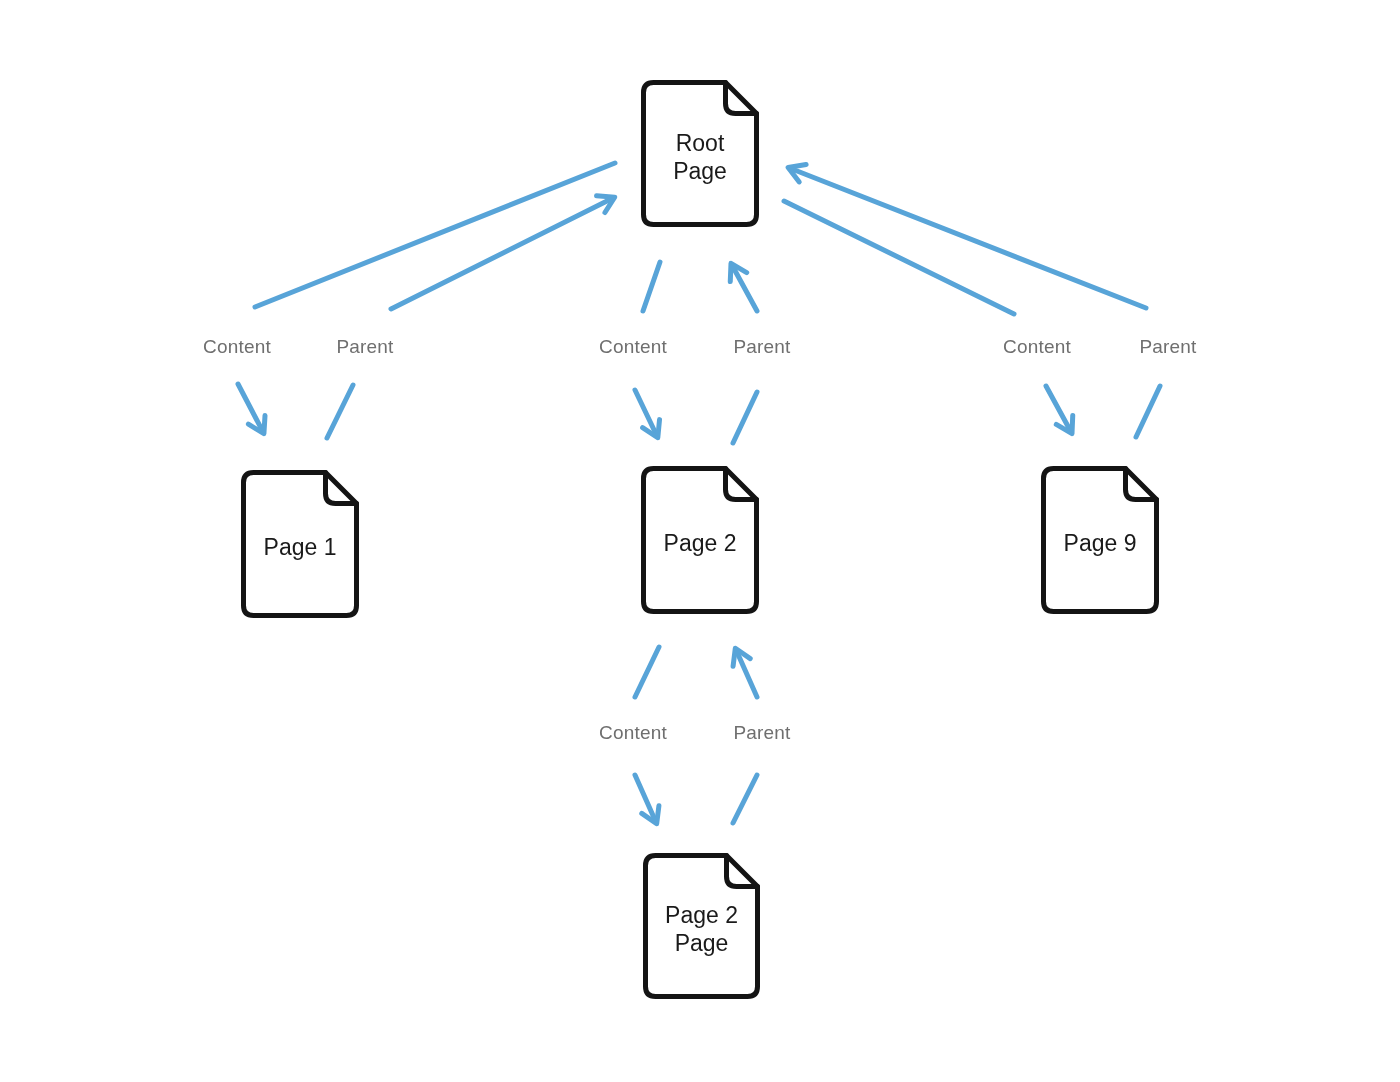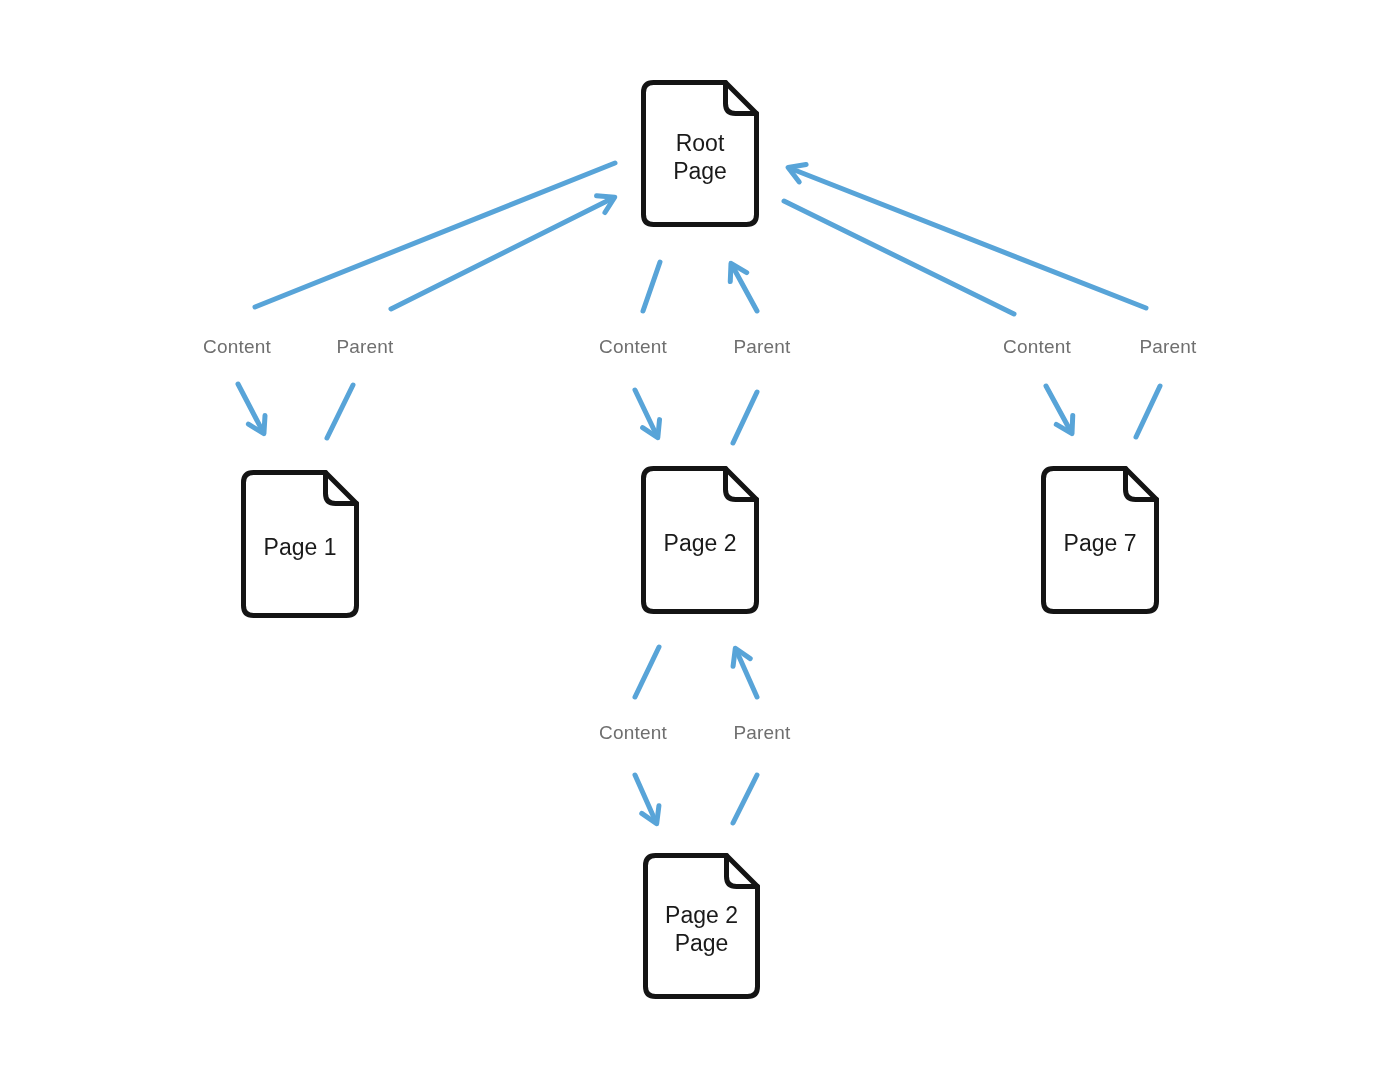--- a/index.html
+++ b/index.html
@@ -140,21 +140,21 @@
         <div class="label">
           <span>Page 2</span>
         </div>
       </div>
       <div class="node" style="left: 1041px; top: 466px; width: 118px; height: 148px;">
         <svg viewBox="0 0 118 148">
           <path d="M 12.5 2.5 H 84.5 L 115.5 33.5 V 135.5 Q 115.5 145.5 105.5 145.5 H 12.5 Q 2.5 145.5 2.5 135.5 V 12.5 Q 2.5 2.5 12.5 2.5 Z" class="doc-outline"></path>
           <path d="M 84.5 2.5 V 23.5 Q 84.5 33.5 94.5 33.5 H 115.5" class="doc-fold"></path>
         </svg>
         <div class="label">
-          <span>Page 7</span>
+          <span>Page 9</span>
         </div>
       </div>
       <div class="node" style="left: 643px; top: 853px; width: 117px; height: 146px;">
         <svg viewBox="0 0 117 146">
           <path d="M 12.5 2.5 H 83.5 L 114.5 33.5 V 133.5 Q 114.5 143.5 104.5 143.5 H 12.5 Q 2.5 143.5 2.5 133.5 V 12.5 Q 2.5 2.5 12.5 2.5 Z" class="doc-outline"></path>
           <path d="M 83.5 2.5 V 23.5 Q 83.5 33.5 93.5 33.5 H 114.5" class="doc-fold"></path>
         </svg>
         <div class="label">
           <span>Page 2</span>
           <span>Page</span>

